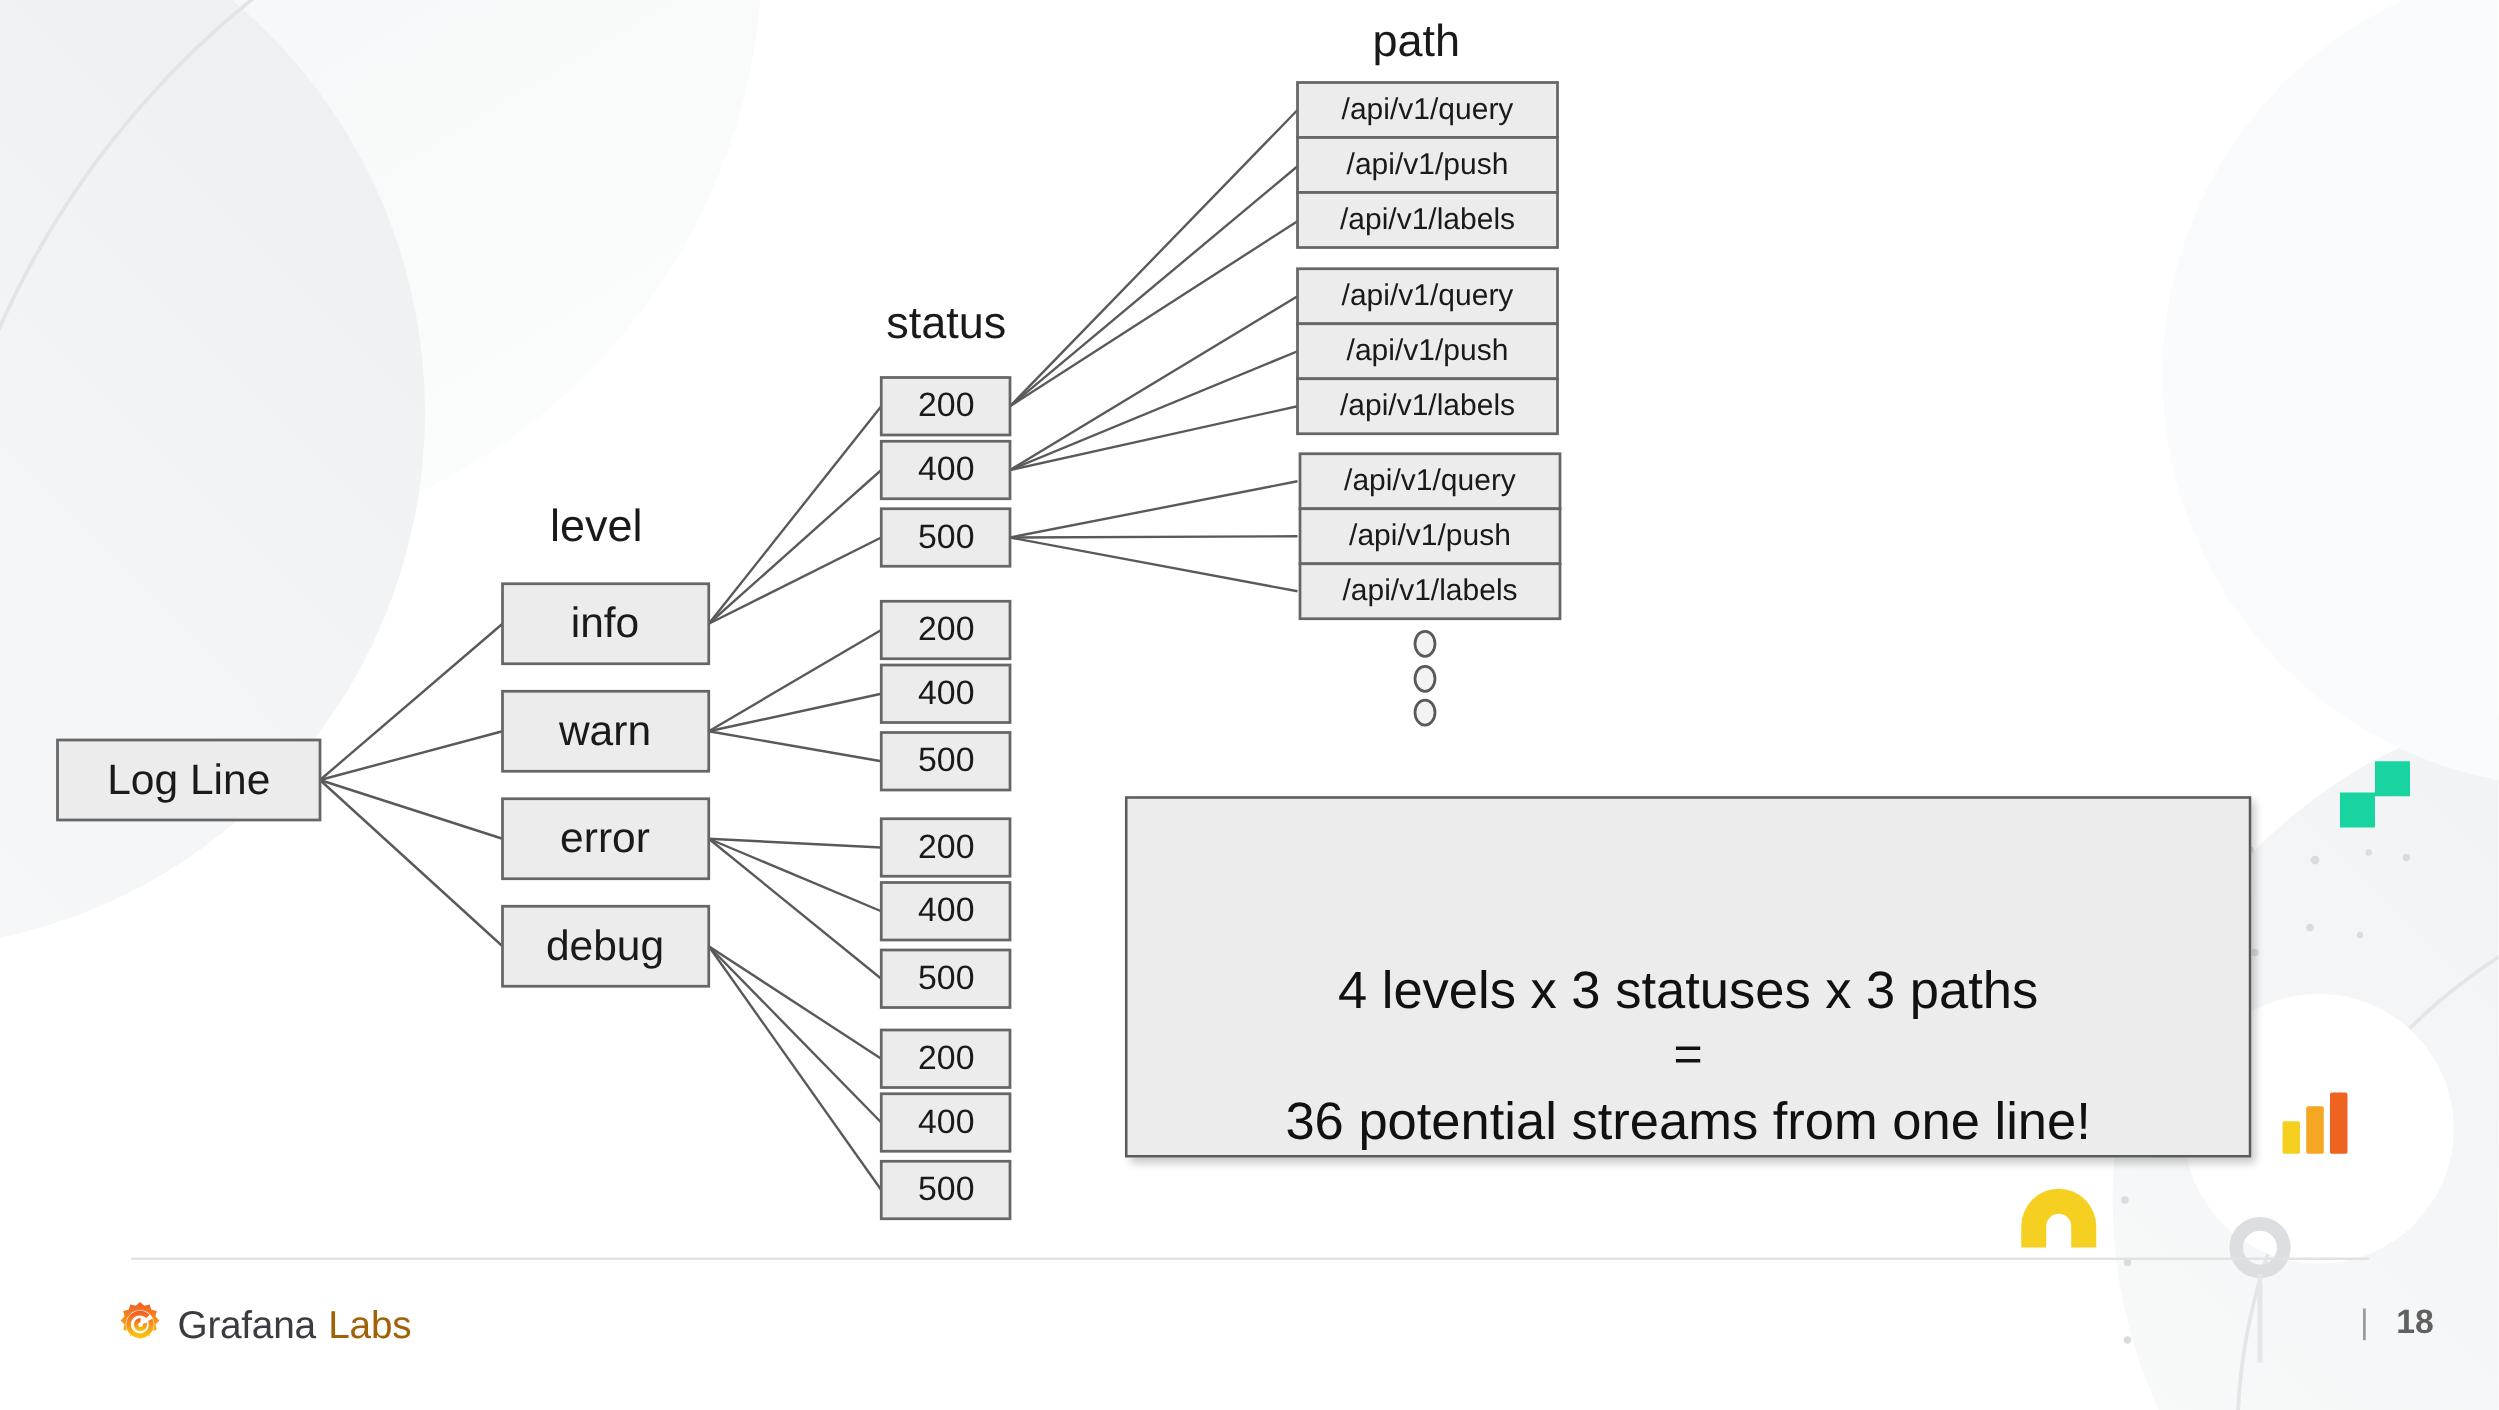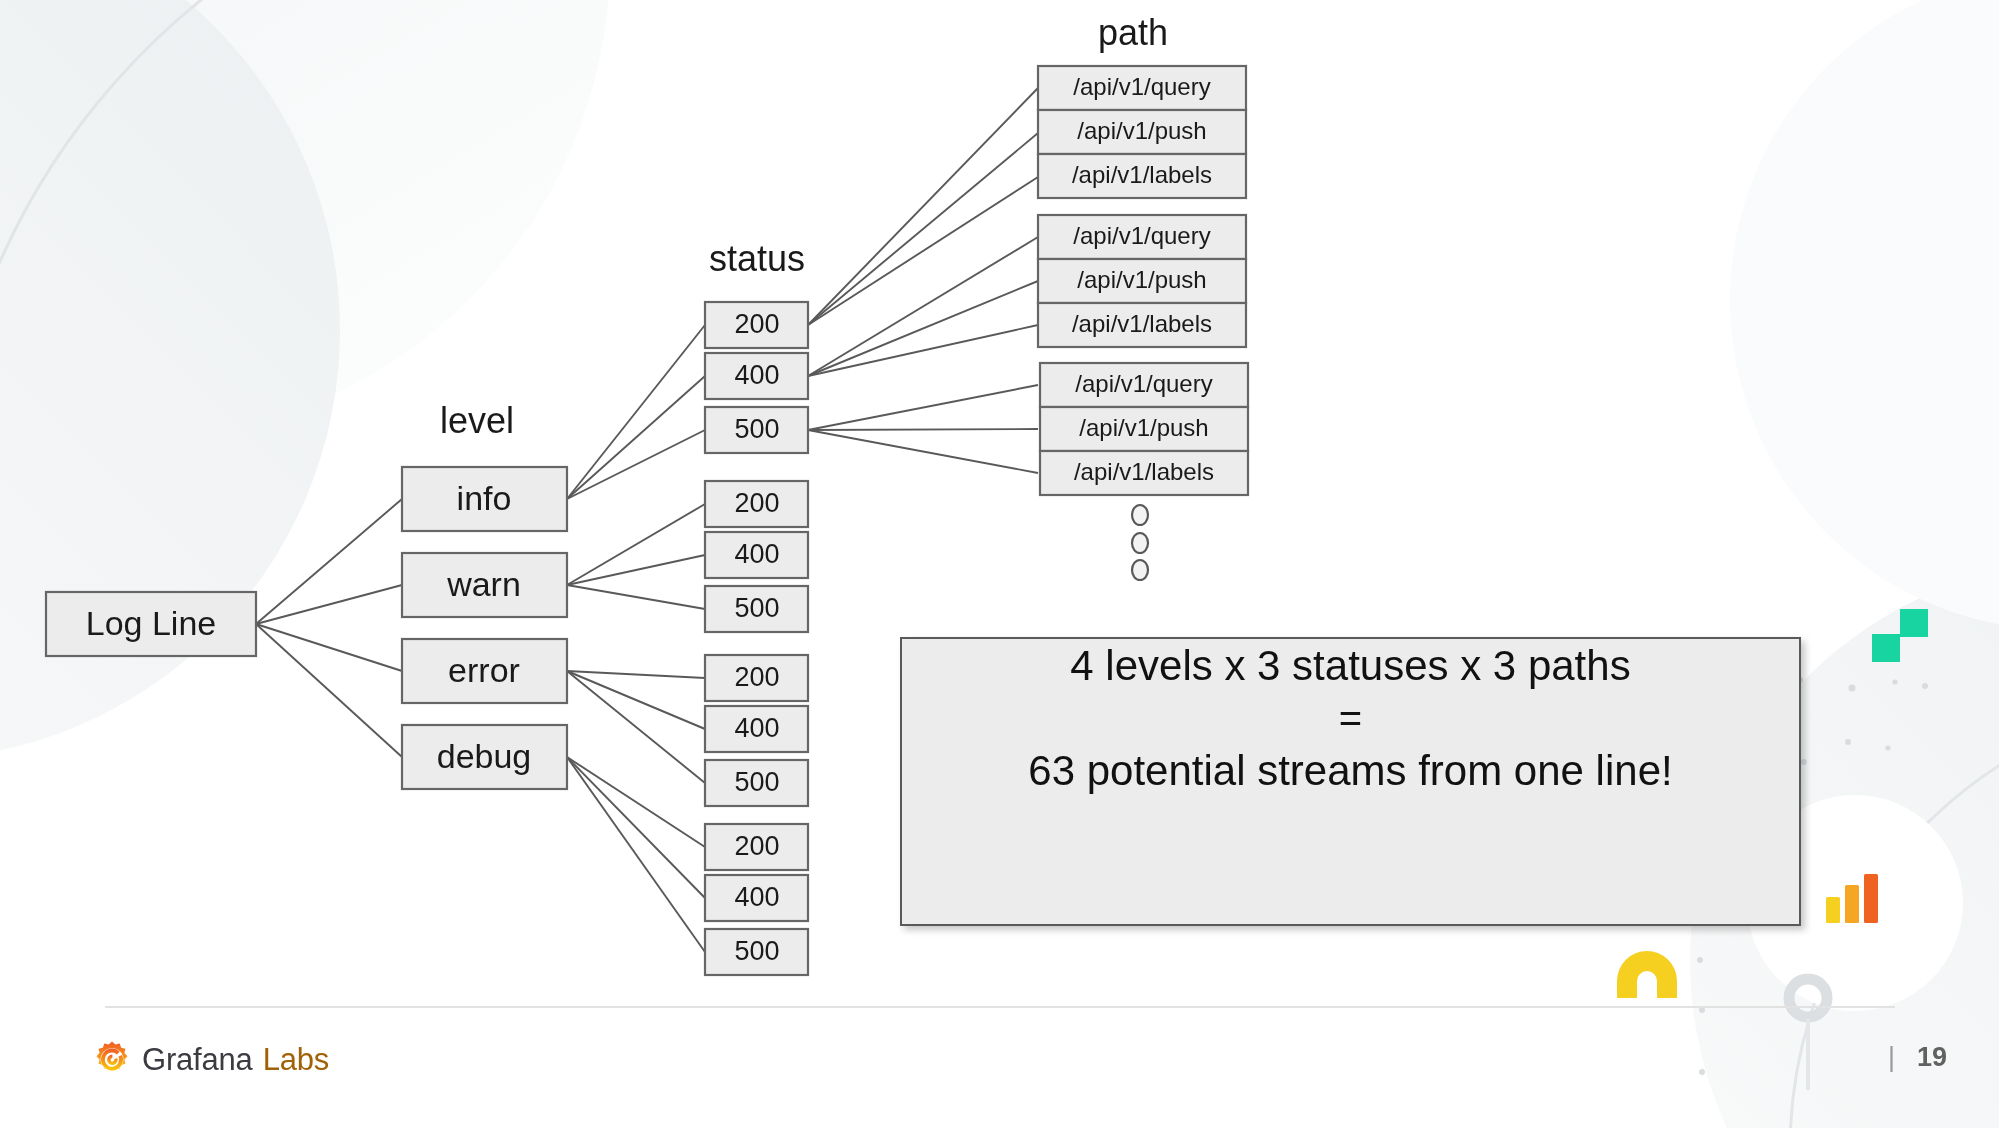--- a/index.html
+++ b/index.html
@@ -76,21 +76,21 @@
     top: 637px;
     width: 901px;
     height: 289px;
     background: #ececec;
     border: 2px solid #5a5a5a;
     box-shadow: 4px 4px 7px rgba(0,0,0,0.22);
     box-sizing: border-box;
     display: flex;
     flex-direction: column;
     align-items: center;
-    justify-content: flex-start;
+    justify-content: flex-end;
   }
   #callout .cline {
     color: #111111;
     font-size: 42px;
     line-height: 1.28;
     text-align: center;
     white-space: nowrap;
   }
   #callout .cline.eq { font-size: 40px; }
 
@@ -365,21 +365,21 @@
     <g>
       <ellipse class="ellipsis-dot" cx="1140" cy="515" rx="8" ry="10"></ellipse>
       <ellipse class="ellipsis-dot" cx="1140" cy="543" rx="8" ry="10"></ellipse>
       <ellipse class="ellipsis-dot" cx="1140" cy="570" rx="8" ry="10"></ellipse>
     </g>
   </svg>
 
   <div id="callout">
     <div class="cline">4 levels x 3 statuses x 3 paths</div>
     <div class="cline eq">=</div>
-    <div class="cline">63 potential streams from one line!</div>
+    <div class="cline">36 potential streams from one line!</div>
   </div>
 
   <div id="footer-divider"></div>
 
   <div id="brand">
     <svg width="40" height="40" viewBox="0 0 40 40" xmlns="http://www.w3.org/2000/svg">
       <defs>
         <linearGradient id="gflogo" x1="0.5" y1="0" x2="0.5" y2="1">
           <stop offset="0%" stop-color="#f05a28"></stop>
           <stop offset="100%" stop-color="#fbca0a"></stop>
@@ -389,16 +389,16 @@
       <circle cx="20" cy="19.6" r="11.4" fill="#ffffff"></circle>
       <path fill="url(#gflogo)" d="M20 8.6 a11 11 0 1 0 10.0 6.4 l-3.5 1.6 a7.2 7.2 0 1 1 -6.5-4.2 a7.2 7.2 0 0 1 5.0 2.0 l2.7-2.7 A11 11 0 0 0 20 8.6 Z"></path>
       <path fill="url(#gflogo)" d="M20.4 14.4 a5.3 5.3 0 1 0 5.0 3.6 l-3.3 1.2 a1.8 1.8 0 1 1 -1.7-1.2 Z"></path>
     </svg>
     <span class="word grafana">Grafana</span>
     <span class="word labs">Labs</span>
   </div>
 
   <div id="pagenum">
     <span class="pipe">|</span>
-    <span>19</span>
+    <span>18</span>
   </div>
 
 </div>
 
 </body></html>

